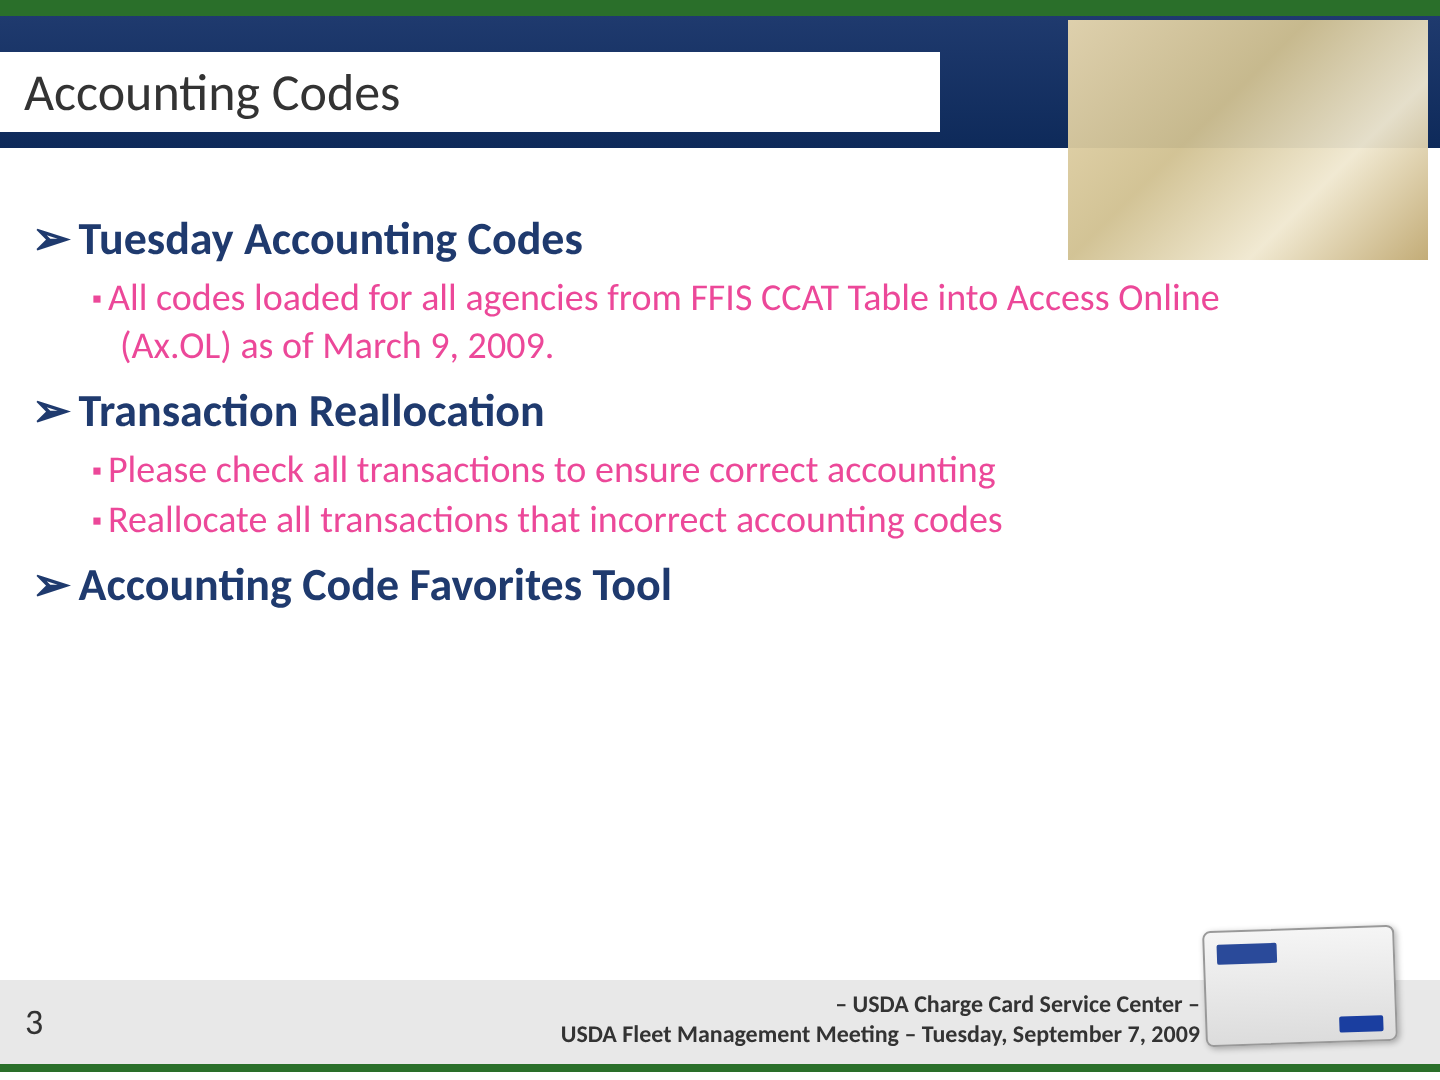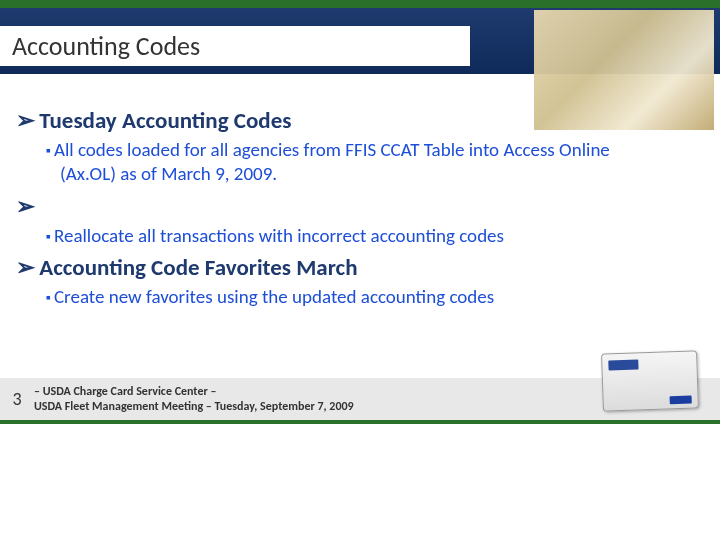--- a/index.html
+++ b/index.html
@@ -1,17 +1,17 @@
 <!DOCTYPE html>
 <html><head>
 <meta charset="utf-8">
 <style>
   * { box-sizing: border-box; margin: 0; padding: 0; }
   html, body { width: 720px; height: 540px; font-family: Calibri, Arial, sans-serif; background: #fff; overflow: hidden; }
-  .slide { position: relative; width: 720px; height: 424px; }
+  .slide { position: relative; width: 720px; height: 536px; }
 
   .top-green { position: absolute; top: 0; left: 0; width: 720px; height: 8px; background: #2a6f2a; }
   .title-bar {
     position: absolute; top: 8px; left: 0; width: 720px; height: 66px;
     background: linear-gradient(#1f3a6e, #0e2a5a);
     display: flex; align-items: center;
   }
   .title-wrap {
     position: absolute; left: 0; top: 18px; width: 470px; height: 40px; background:#fff;
   }
@@ -31,39 +31,39 @@
   }
 
   .h1 {
     font-size: 23px; font-weight: 700; color: #1f3a6e;
     margin-top: 6px; margin-bottom: 4px;
     display: flex; align-items: baseline;
   }
   .h1 .arrow { margin-right: 4px; }
 
   .b1 {
-    font-size: 19px; color: #1d4ed8; font-weight: 400;
+    font-size: 19px; color: #ec4899; font-weight: 400;
     margin-left: 44px; text-indent: -14px; padding-right: 50px;
     line-height: 1.25; margin-bottom: 2px;
   }
   .b1 .blk { margin-right: 3px; font-size: 14px; position: relative; top: -1px; }
 
   .footer-bar {
     position: absolute; left: 0; bottom: 0; width: 720px; height: 4px; background: #2a6f2a;
   }
   .footer {
     position: absolute; left: 0; bottom: 4px; width: 720px; height: 42px;
     background: #e8e8e8;
     display: flex; align-items: center;
   }
   .page-num {
     width: 34px; text-align: center; font-size: 18px; color: #333;
   }
   .footer-text {
-    flex: 1; text-align: left; font-size: 12px; font-weight: 700; color: #333;
+    flex: 1; text-align: right; font-size: 12px; font-weight: 700; color: #333;
     line-height: 1.25;
   }
   .card-img {
     position: absolute; right: 22px; bottom: 14px; width: 96px; height: 58px;
     background: linear-gradient(#f5f5f5, #dcdcdc);
     border: 1px solid #999; border-radius: 4px;
     transform: rotate(-2deg);
     box-shadow: 1px 1px 3px rgba(0,0,0,0.3);
   }
   .card-img::before {
@@ -95,31 +95,32 @@
     <div class="h1">
       <span class="arrow">➢</span>
       <span>Tuesday Accounting Codes</span>
     </div>
     <div class="b1">
       <span class="blk">▪</span><span>All codes loaded for all agencies from FFIS CCAT Table into Access Online (Ax.OL) as of March 9, 2009.</span>
     </div>
 
     <div class="h1">
       <span class="arrow">➢</span>
+      <span> Transaction Reallocation</span>
     </div>
     <div class="b1">
-      <span class="blk">▪</span><span>Reallocate all transactions with incorrect accounting codes</span>
+      <span class="blk">▪</span><span>Please check all transactions to ensure correct accounting</span>
+    </div>
+    <div class="b1">
+      <span class="blk">▪</span><span>Reallocate all transactions that incorrect accounting codes</span>
     </div>
 
     <div class="h1">
       <span class="arrow">➢</span>
-      <span>Accounting Code Favorites March</span>
-    </div>
-    <div class="b1">
-      <span class="blk">▪</span><span>Create new favorites using the updated accounting codes</span>
+      <span>Accounting Code Favorites Tool</span>
     </div>
 
   </div>
 
   <div class="footer">
     <div class="page-num">3</div>
     <div class="footer-text">
       <span>– USDA Charge Card Service Center –</span><br>
       <span>USDA Fleet Management Meeting – Tuesday, September 7, 2009</span>
     </div>

